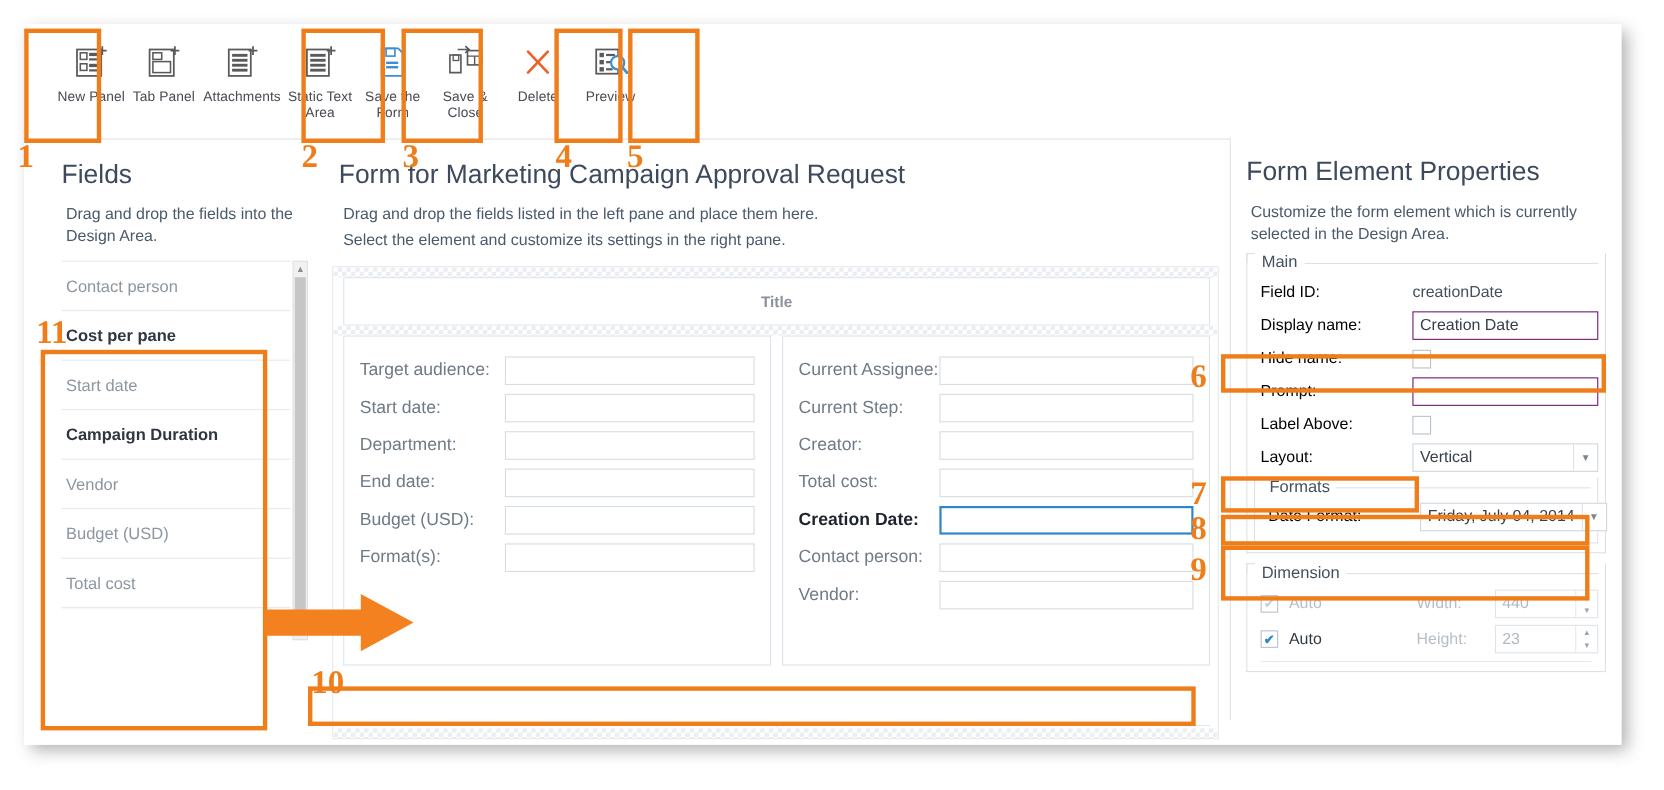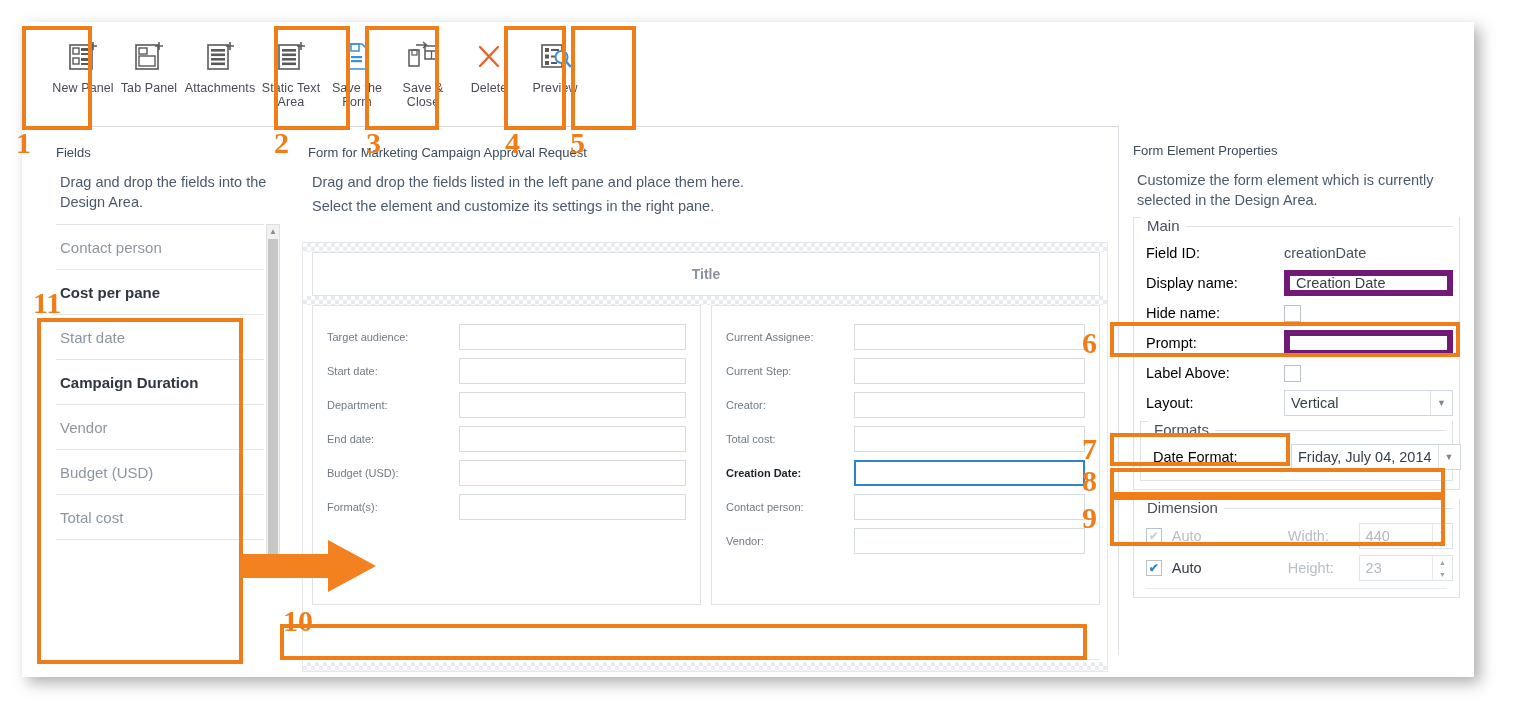--- a/index.html
+++ b/index.html
@@ -75,21 +75,21 @@
   }
 
   
   .pane-left {
     position: absolute;
     left: 12px; top: 0;
     width: 258px; height: 100%;
     padding: 18px 14px 0 22px;
   }
   .pane-title {
-    font-size: 13px;
+    font-size: 24px;
     color: #3d4a5c;
     font-weight: normal;
     margin: 0 0 12px 0;
   }
   .pane-sub {
     font-size: 14.5px;
     line-height: 20px;
     color: #4b5a6b;
     margin: 4px;
   }
@@ -196,21 +196,21 @@
     flex: 1;
     border: 1px solid #dfe3e8;
     background: #fff;
     padding: 14px 14px 0 14px;
   }
   .form-row {
     display: flex; align-items: center;
     height: 34px;
   }
   .form-row .f-label {
-    font-size: 11px;
+    font-size: 16px;
     color: #6f7a86;
     width: 132px;
     flex: none;
   }
   .form-row.selected .f-label { color: #1d232b; font-weight: bold; }
   .form-row .f-input {
     flex: 1;
     height: 26px;
     border: 1px solid #d6dce2;
     background: #fff;
@@ -282,21 +282,21 @@
     font-size: 14.5px;
     color: #000000;
     width: 138px;
     flex: none;
   }
   .prop-row .p-static {
     font-size: 14.5px; color: #46505c;
   }
   .prop-row .p-input {
     width: 198px; height: 26px;
-    border: 6px solid #701a75;
+    border: 1px solid #701a75;
     background: #fff;
     font-size: 14.5px;
     color: #36404b;
     padding: 0 6px;
     font-family: "Liberation Sans", sans-serif;
     display: flex; align-items: center;
     cursor: text;
   }
   .prop-row .p-check {
     width: 17px; height: 17px;

